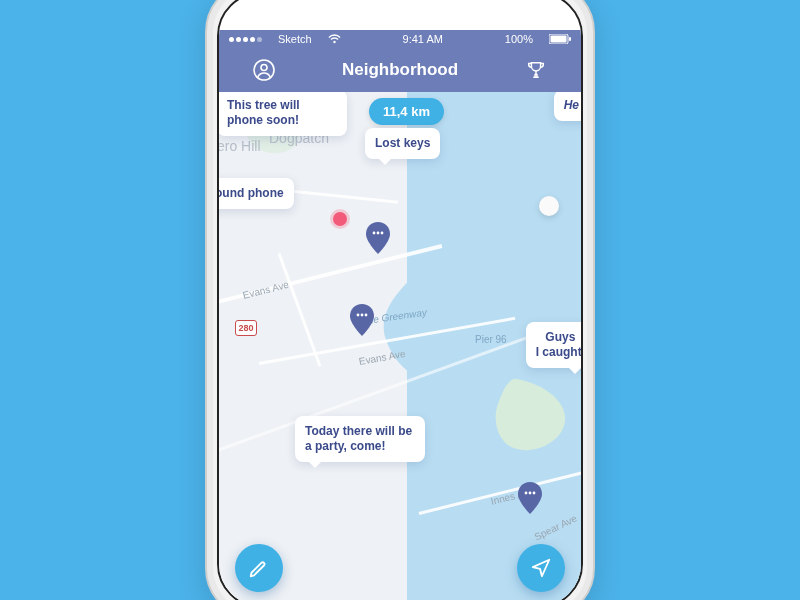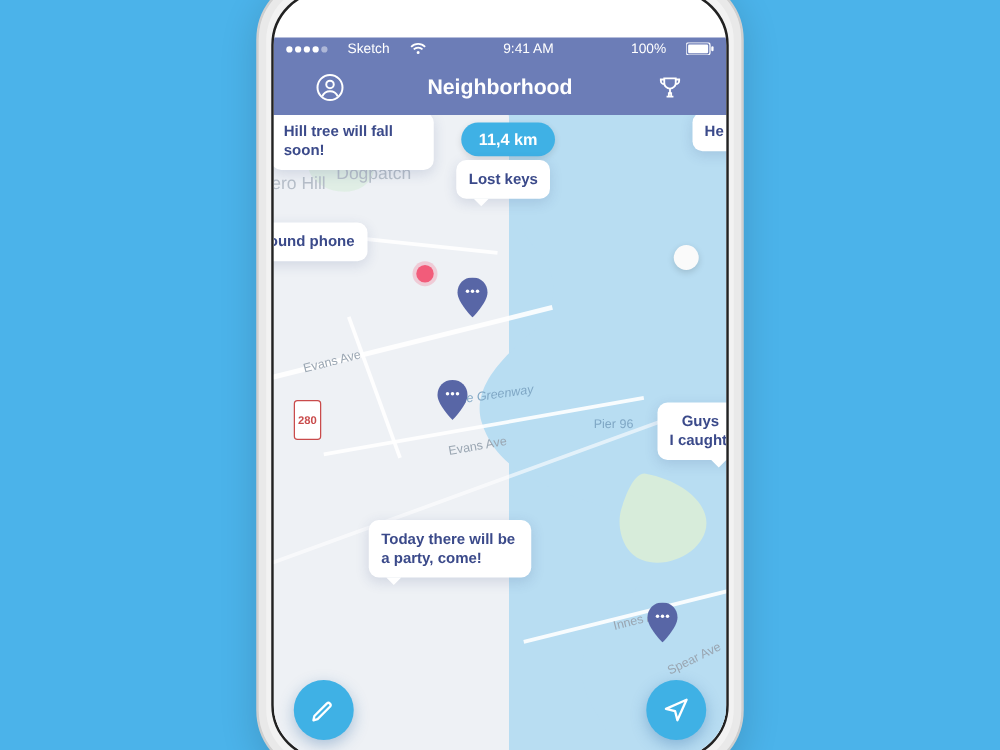--- a/index.html
+++ b/index.html
@@ -96,21 +96,21 @@
   .road-label {
     position: absolute; color: #9aa6b2; font-size: 10px;
     transform-origin: left center; white-space: nowrap;
     pointer-events: none;
   }
   .hood-label {
     position: absolute; color: #b7bfc9; font-size: 14px; font-weight: 500;
     pointer-events: none;
   }
   .shield {
-    position: absolute; width: 22px; height: 32px;
+    position: absolute; width: 22px; height: 16px;
     background: #fff; border: 1px solid #c94b4b; border-radius: 3px;
     color: #c94b4b; font-size: 9px; font-weight: 600;
     display: flex; align-items: center; justify-content: center;
     pointer-events: none;
   }
 
   .pin {
     position: absolute; width: 26px; height: 32px; cursor: pointer;
   }
   .pin svg { width: 100%; height: 100%; display: block; }
@@ -273,23 +273,23 @@
         <svg viewBox="0 0 26 32">
             <path fill="#5866A6" d="M13 0C6 0 1 5 1 12c0 8 12 20 12 20s12-12 12-20C25 5 20 0 13 0z"></path>
             <circle cx="9" cy="11" r="1.4" fill="#fff"></circle>
             <circle cx="13" cy="11" r="1.4" fill="#fff"></circle>
             <circle cx="17" cy="11" r="1.4" fill="#fff"></circle>
           </svg>
       </div>
 
       <div class="pill" style="left:150px; top:6px;">11,4 km</div>
 
-      <div class="bubble no-tail" style="left:-2px; top:-2px; border-top-left-radius:0;">Hill tree will fall soon!</div>
+      <div class="bubble no-tail" style="left:-2px; top:-2px; border-top-left-radius:0;">This tree will phone soon!</div>
       <div class="bubble" style="left:146px; top:36px;">Lost keys</div>
-      <div class="bubble no-tail" style="right:-8px; top:-2px; border-top-right-radius:0;">He</div>
+      <div class="bubble no-tail" style="right:-8px; top:-2px; border-top-right-radius:0;font-style:italic;">He</div>
       <div class="bubble no-tail" style="left:-14px; top:86px;">ound phone</div>
       <div class="bubble tail-right" style="right:-14px; top:230px; white-space:pre-line;text-align:center;">Guys
 I caught,</div>
       <div class="bubble" style="left:76px; top:324px;">Today there will be a party, come!</div>
 
       <div class="fab left">
         <svg viewBox="0 0 24 24" fill="none" stroke="#fff" stroke-width="2" stroke-linecap="round" stroke-linejoin="round">
             <path d="M3 21l3.6-1 11-11a2 2 0 00-2.8-2.8l-11 11L3 21z"></path>
           </svg>
       </div>

